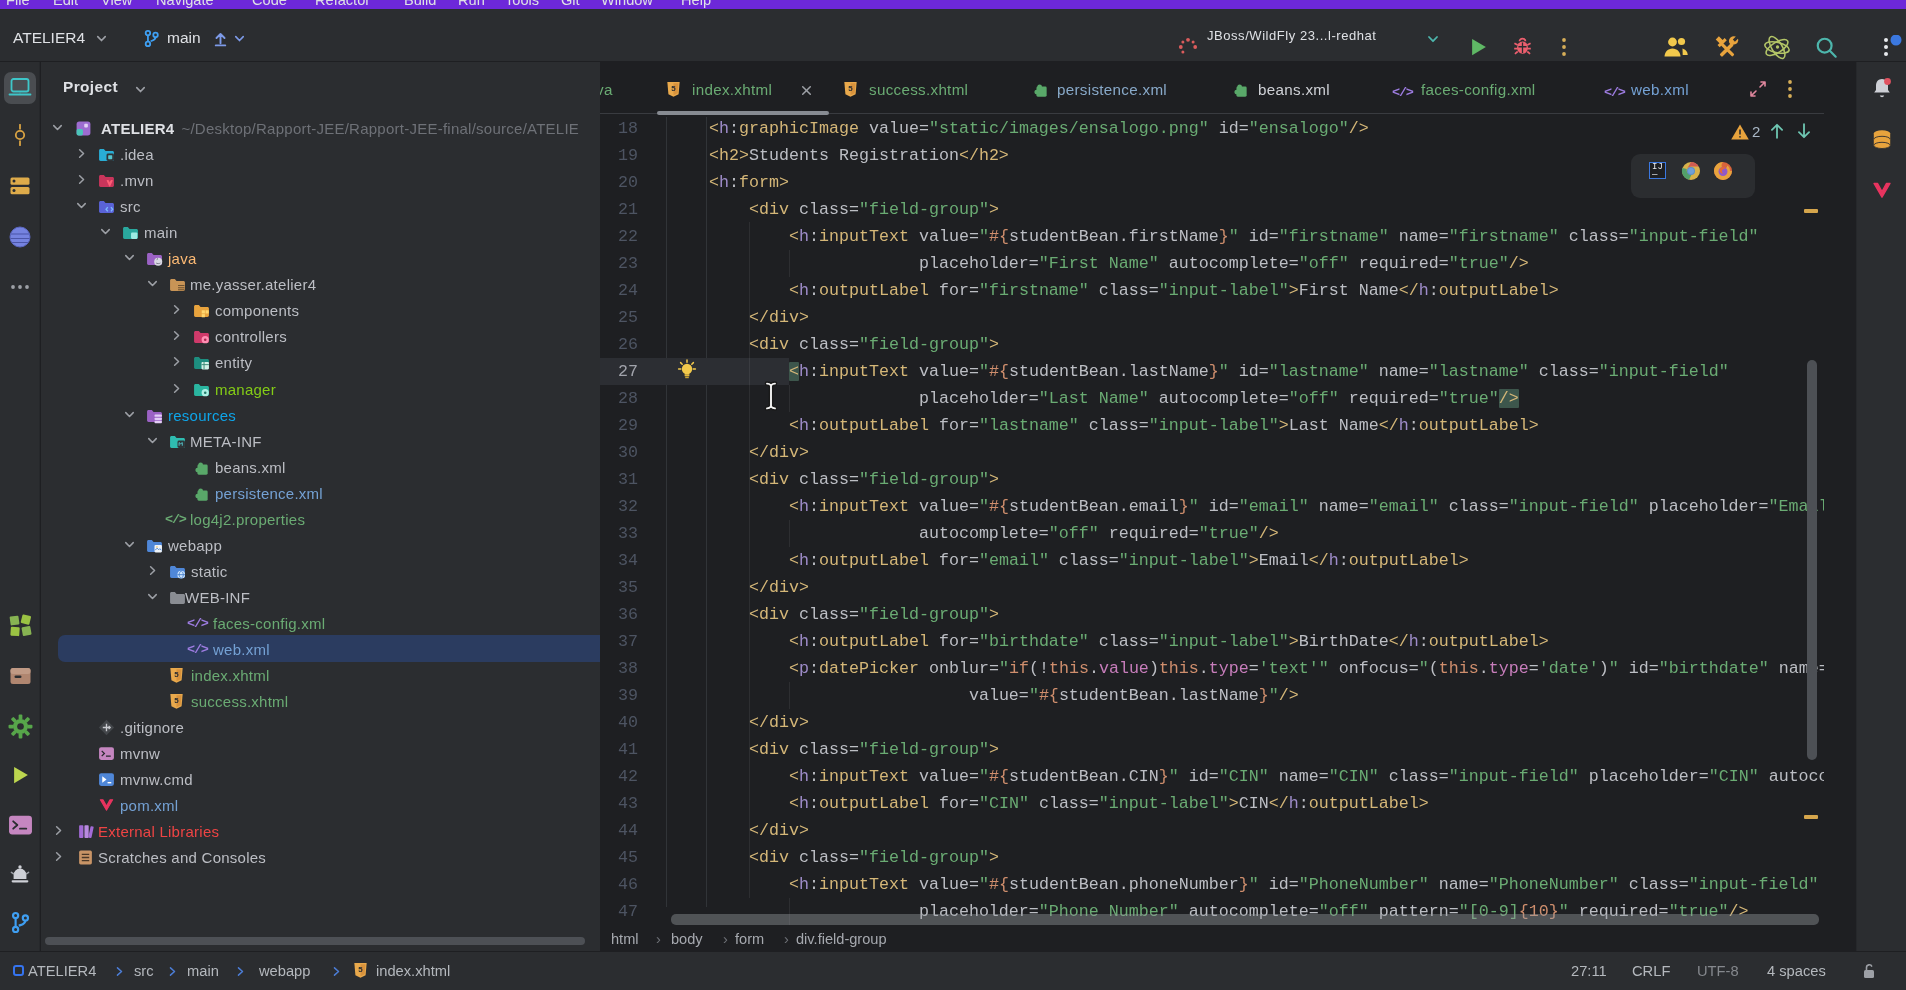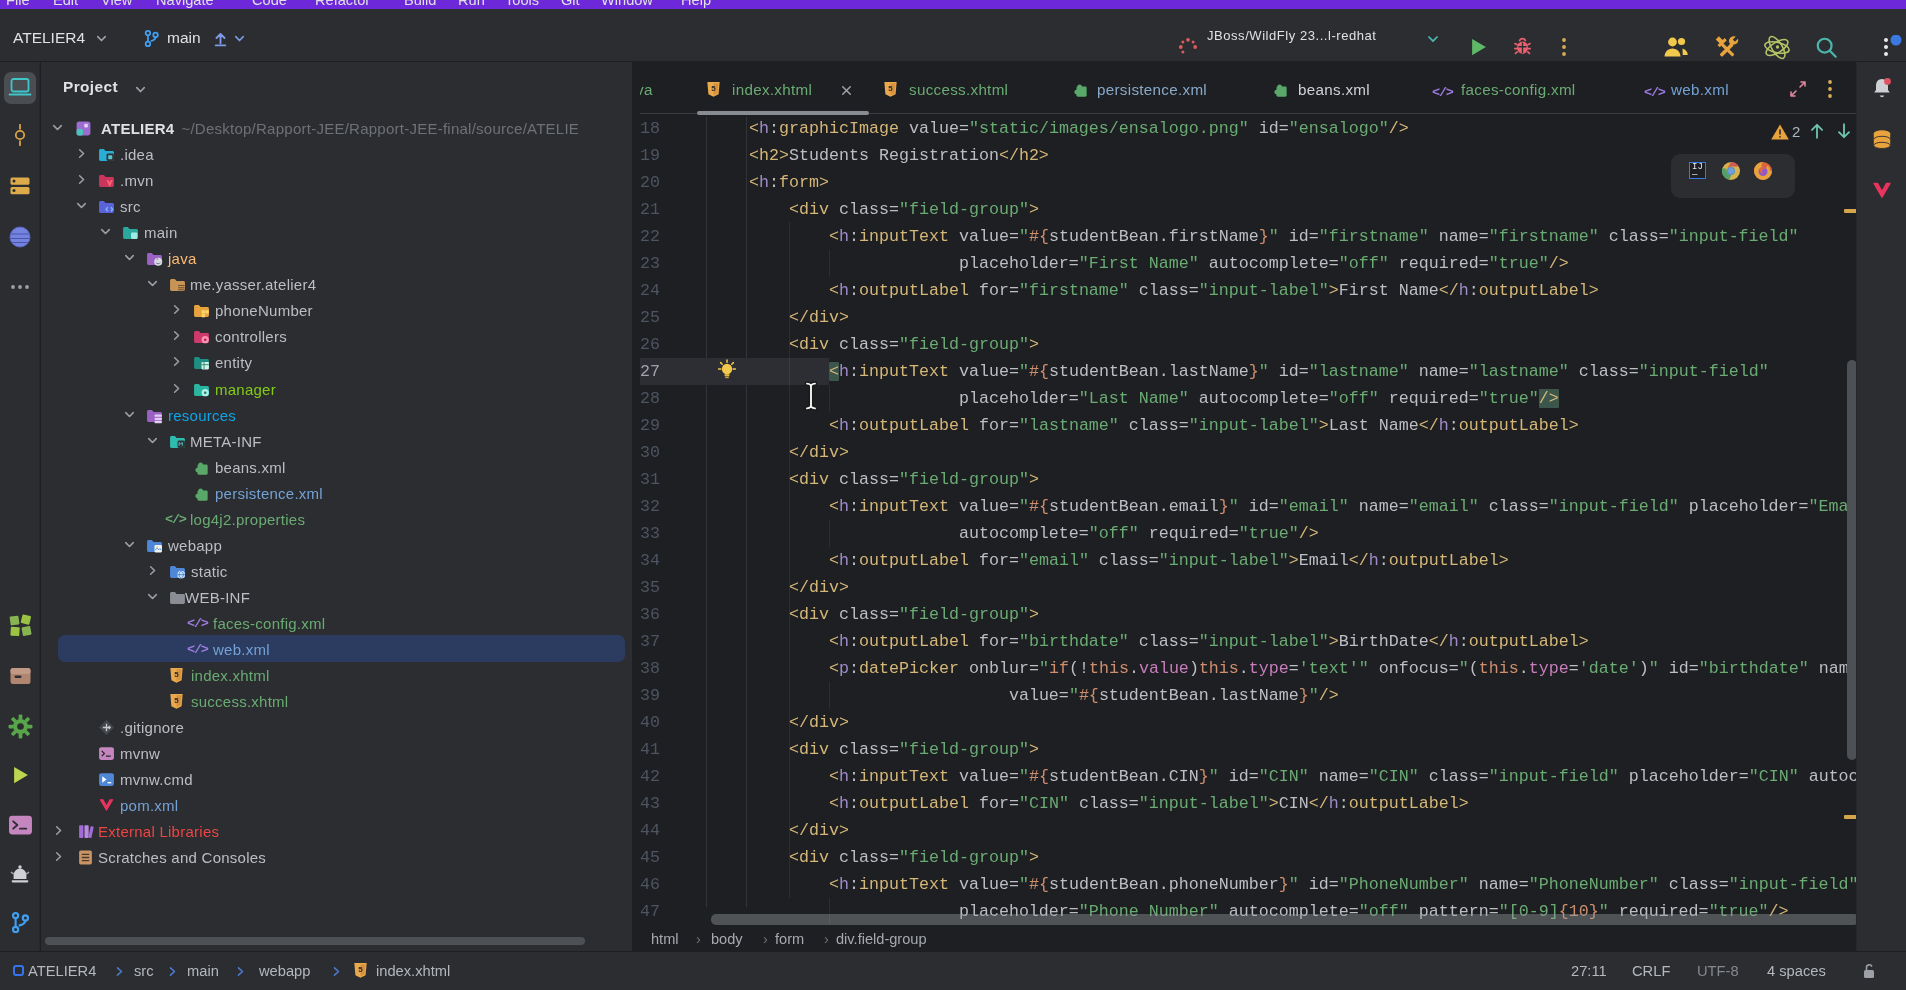--- a/index.html
+++ b/index.html
@@ -1,21 +1,21 @@
 <!DOCTYPE html>
 <html><head><meta charset="utf-8">
 <style>
 *{margin:0;padding:0;box-sizing:border-box}
 html,body{width:1906px;height:990px;overflow:hidden;background:#1e1f22;font-family:"Liberation Sans",sans-serif;}
 .abs{position:absolute}
 
 .g{color:#d5b778}.x{color:#9e8cc9}.a{color:#bcbec4}.s{color:#6aab73}.e{color:#cf8e6d}.p{color:#c77dbb}
 .hlb{background:#3d564c;border-radius:1px}
 #code{font-family:"Liberation Mono",monospace;font-size:16.66px;line-height:27px;white-space:pre;color:#bcbec4;letter-spacing:0;}
-#gutter{font-family:"Liberation Mono",monospace;font-size:16.66px;line-height:27px;white-space:pre;color:#4d5462;text-align:left;}
+#gutter{font-family:"Liberation Mono",monospace;font-size:16.66px;line-height:27px;white-space:pre;color:#4d5462;text-align:right;}
 .trow{position:absolute;height:26px;display:flex;align-items:center;font-size:15px;letter-spacing:0.25px;color:#bcbec4;white-space:nowrap}
 svg{display:block}
 .tabtxt{font-size:15.2px;letter-spacing:0.3px}
 </style></head>
 <body>
 
 <div class="abs" style="left:0;top:0;width:1906px;height:9px;background:#6d28d9;overflow:hidden">
 <span class="abs" style="left:6px;top:-8px;font-size:14.6px;color:#dfe1e5">File</span>
 <span class="abs" style="left:53px;top:-8px;font-size:14.6px;color:#dfe1e5">Edit</span>
 <span class="abs" style="left:101px;top:-8px;font-size:14.6px;color:#dfe1e5">View</span>
@@ -267,21 +267,21 @@
       <polyline points="6,4 10.2,8 6,12" fill="none" stroke="#9da0a6" stroke-width="1.6" stroke-linecap="round" stroke-linejoin="round"></polyline>
     </svg>
 <div class="abs" style="left:152px;top:239.5px;width:17px;height:17px;display:flex;align-items:center">
       <svg width="17" height="17" viewBox="0 0 16 16">
         <path d="M1 4.2C1 3.4 1.6 2.8 2.4 2.8h3.1l1.6 1.9h6.5c.8 0 1.4.6 1.4 1.4v6.5c0 .8-.6 1.4-1.4 1.4H2.4c-.8 0-1.4-.6-1.4-1.4z" fill="#e8a33d"></path>
         <rect x="8.2" y="7.8" width="3" height="3" fill="#ffd76e"></rect>
         <rect x="11.8" y="7.8" width="3" height="3" fill="#ffd76e"></rect>
         <rect x="8.2" y="11.4" width="3" height="3" fill="#ffd76e"></rect>
       </svg>
     </div>
-<div class="trow" style="left:174px;top:235px;color:#bcbec4">phoneNumber</div>
+<div class="trow" style="left:174px;top:235px;color:#bcbec4">components</div>
 <svg class="abs" style="left:128px;top:266px" width="15" height="15" viewBox="0 0 16 16">
       <polyline points="6,4 10.2,8 6,12" fill="none" stroke="#9da0a6" stroke-width="1.6" stroke-linecap="round" stroke-linejoin="round"></polyline>
     </svg>
 <div class="abs" style="left:152px;top:265.5px;width:17px;height:17px;display:flex;align-items:center">
       <svg width="17" height="17" viewBox="0 0 16 16">
         <path d="M1 4.2C1 3.4 1.6 2.8 2.4 2.8h3.1l1.6 1.9h6.5c.8 0 1.4.6 1.4 1.4v6.5c0 .8-.6 1.4-1.4 1.4H2.4c-.8 0-1.4-.6-1.4-1.4z" fill="#cf3a6a"></path>
         <circle cx="11.5" cy="11" r="3.4" fill="#ff8fb3"></circle>
         <circle cx="11.5" cy="11" r="1.2" fill="#a92850"></circle>
       </svg>
     </div>
@@ -456,21 +456,21 @@
     </svg>
 <div class="abs" style="left:36px;top:786.5px;width:17px;height:17px;display:flex;align-items:center">
       <svg width="17" height="17" viewBox="0 0 16 16">
         <rect x="2" y="1.5" width="12" height="13" rx="1.5" fill="#c89466"></rect>
         <path d="M4.5 5h7 M4.5 8h7 M4.5 11h7" stroke="#4a3828" stroke-width="1.2"></path>
       </svg>
     </div>
 <div class="trow" style="left:57px;top:782px;color:#bcbec4">Scratches and Consoles</div>
 <div class="abs" style="left:4px;top:875px;width:540px;height:8px;background:#4d5055;border-radius:4px"></div>
 </div>
-<div class="abs" style="left:640px;top:62px;width:1224px;height:889px;background:#1e1f22;overflow:hidden">
+<div class="abs" style="left:600px;top:62px;width:1224px;height:889px;background:#1e1f22;overflow:hidden">
 <span class="abs tabtxt" style="left:-4px;top:19px;color:#6aab73">va</span>
 <div class="abs" style="left:65px;top:19px;width:17px;height:17px">
       <svg width="17" height="17" viewBox="0 0 16 16">
         <path d="M2.2 1h11.6l-1 11.4L8 14.8l-4.8-2.4z" fill="#e9a94c"></path>
         <path d="M8 2.2v11.3l3.9-2 .8-9.3z" fill="#d8923c"></path>
         <text x="8" y="9.8" font-size="7.5" font-weight="bold" fill="#2b2d30" text-anchor="middle" font-family="Liberation Sans">5</text>
       </svg>
     </div>
 <span class="abs tabtxt" style="left:92px;top:19px;color:#6aab73">index.xhtml</span>
 <svg class="abs" style="left:200px;top:22px" width="13" height="13" viewBox="0 0 12 12">

